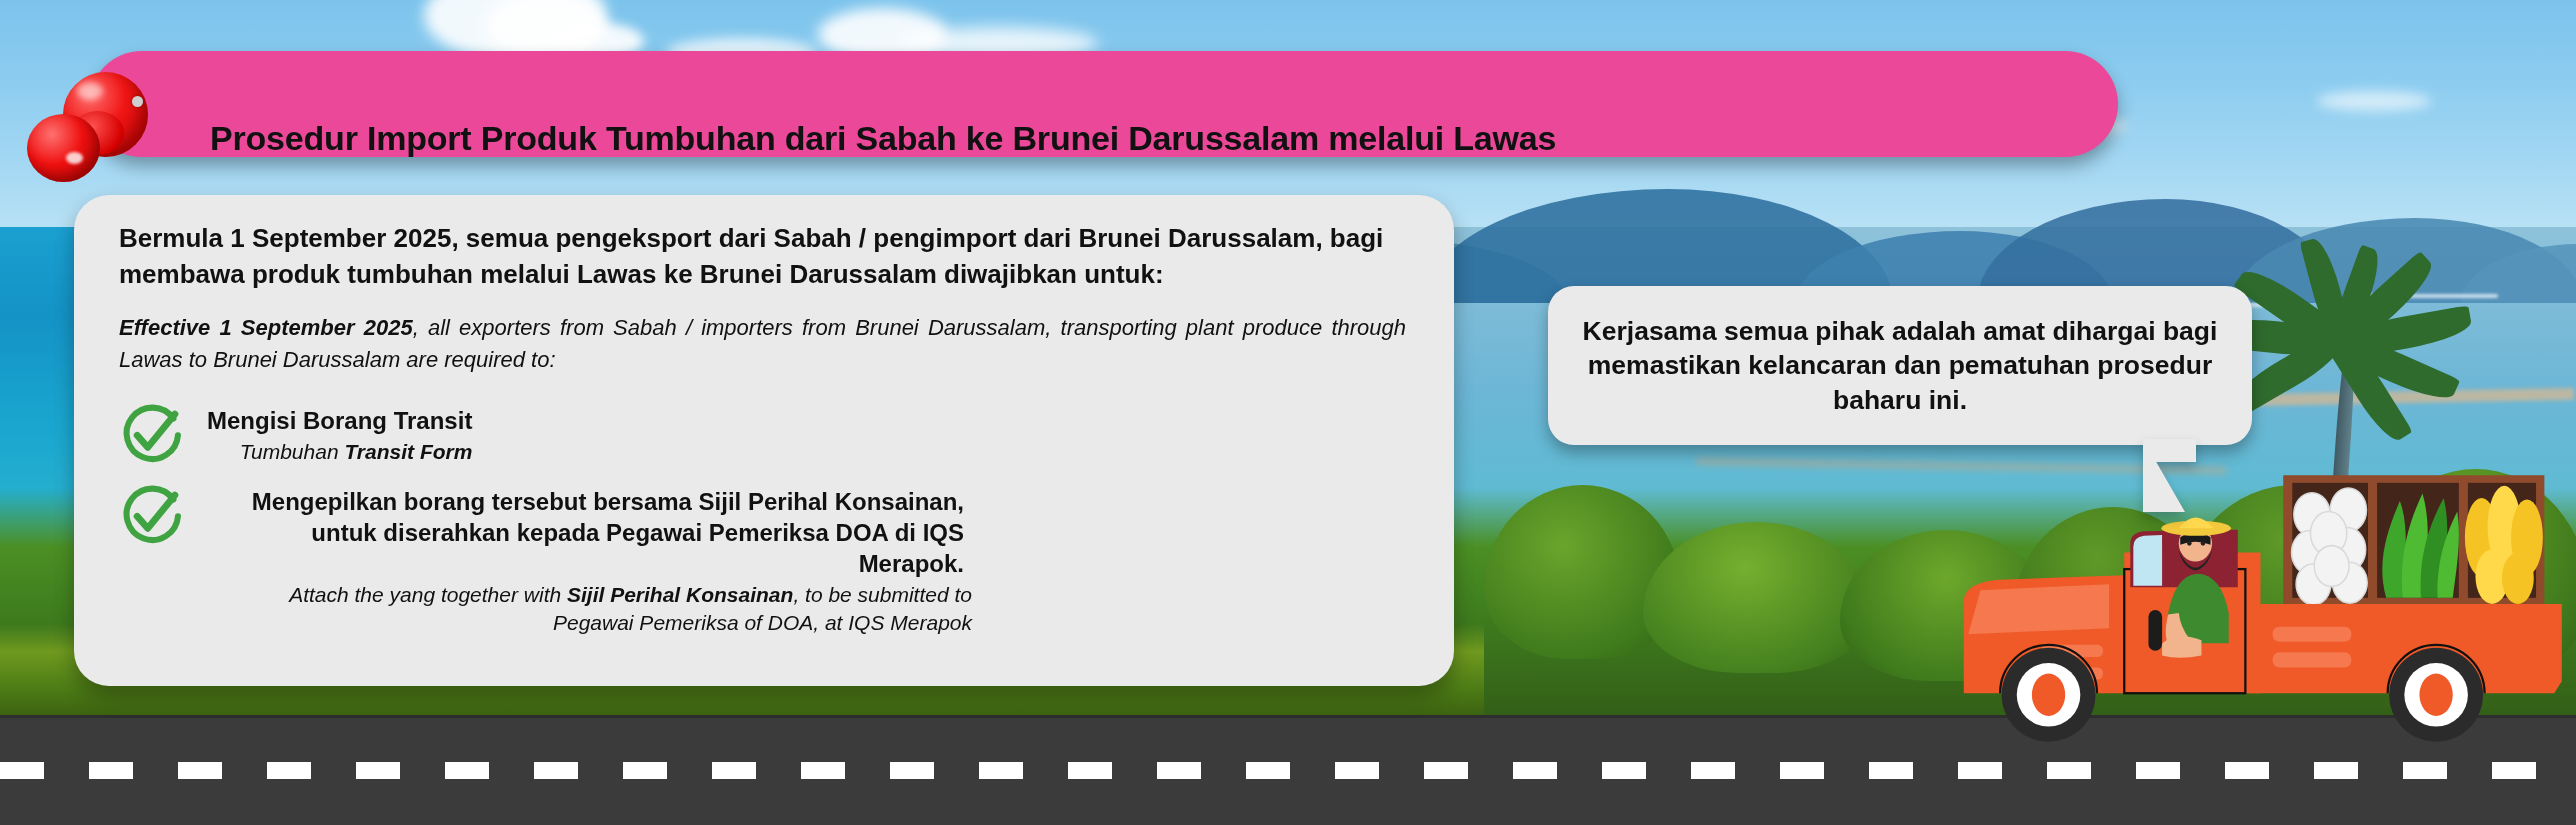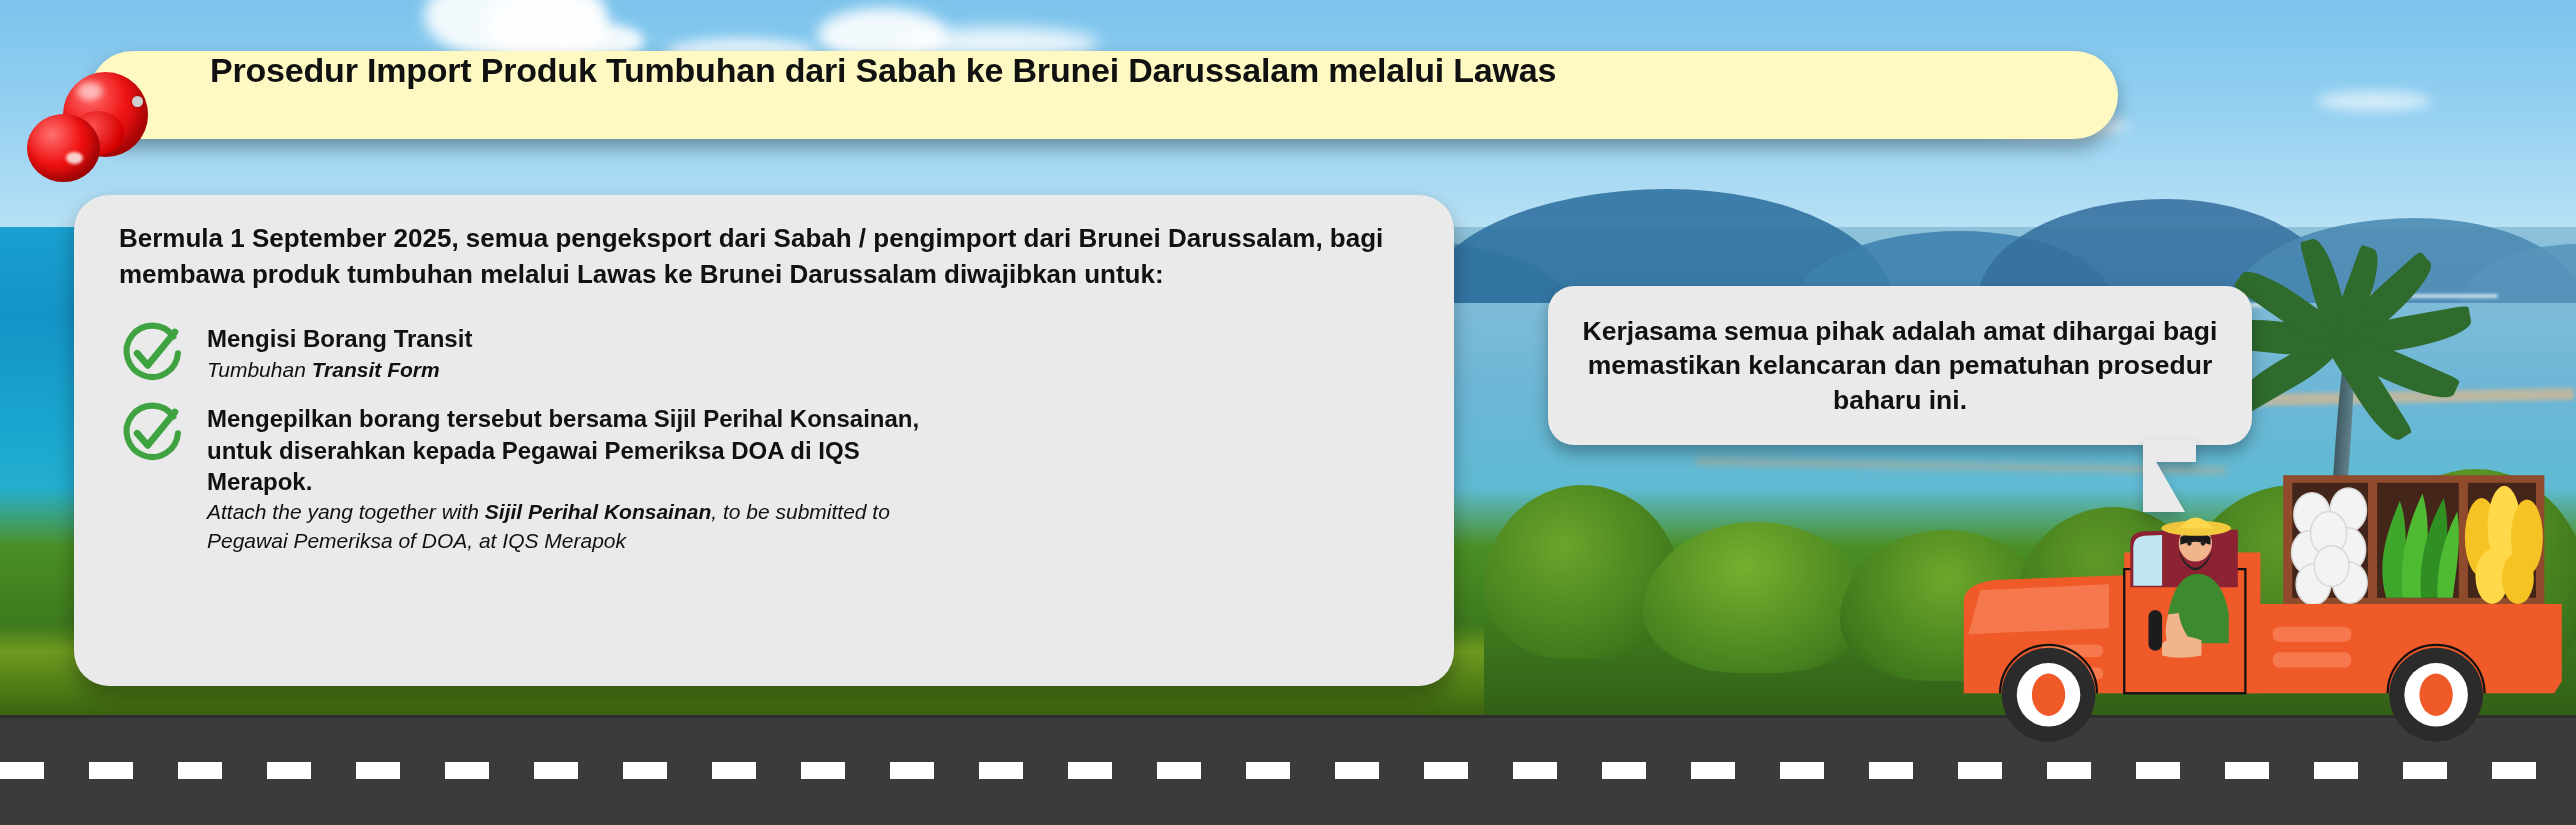--- a/index.html
+++ b/index.html
@@ -79,24 +79,24 @@
   
   .road { position:absolute; left:0; right:0; bottom:0; height:110px; background:#3c3b3b; }
   .road-top-edge { position:absolute; left:0; right:0; top:0; height:3px; background:#2f2e2e; }
   .dashes {
     position:absolute; left:0; right:0; top:47px; height:16.7px;
     background:repeating-linear-gradient(90deg,#ffffff 0 44px, transparent 44px 89px);
   }
 
   
   .title-pill {
-    position:absolute; left:89px; top:51px; width:2029px; height:88px;
-    background:#fef9c3; border-radius:59px;
+    position:absolute; left:89px; top:51px; width:2029px; height:106px;
+    background:#ec4899; border-radius:59px;
     box-shadow:0 9px 16.7px rgba(0,0,0,.32);
-    display:flex; flex-direction:column; justify-content:space-between;
+    display:flex; flex-direction:column; justify-content:flex-end;
     padding:0 42px 0 121px;
   }
   .title-ms { font-size:34px; font-weight:700; color:#111; letter-spacing:-0.2px; line-height:1.12; }
   .title-en { font-size:29.5px; font-weight:700; font-style:italic; color:#111; line-height:1.2; margin-top:3px;}
 
   
   .pushpin { position:absolute; left:21px; top:67px; width:144px; height:121px; }
   .pin-head {
     position:absolute; left:42px; top:4.5px; width:85px; height:85px; border-radius:50%;
     background:radial-gradient(circle at 32% 28%, #ff6b6b 0%, #f01515 42%, #b40000 100%);
@@ -132,21 +132,21 @@
   .para-ms { font-size:26px; font-weight:700; color:#111; line-height:1.38; }
   .para-en {
     font-size:22px; font-style:italic; color:#111; line-height:1.42;
     margin-top:19.7px; text-align:justify; width:1287px;
   }
   .para-en b { font-weight:700; }
 
   .checklist { margin-top:26px; }
   .check-item { display:flex; align-items:flex-start; gap:23px; margin-bottom:13.6px; }
   .check-icon { flex:0 0 auto; width:65px; height:65px; margin-top:1.5px; }
-  .check-body { padding-top:4.5px; }
+  .check-body { padding-top:4.5px;text-align:right; }
   .chk-ms { font-size:24px; font-weight:700; color:#111; line-height:1.3; }
   .chk-en { font-size:21px; font-style:italic; color:#111; line-height:1.34; margin-top:1.5px; }
   .chk-en b, .chk-ms b { font-weight:700; }
 
   
   .bubble {
     position:absolute; left:1548px; top:286px; width:704px; height:159px;
     background:#eaeaea; border-radius:26px;
     box-shadow:0 7.6px 15px rgba(0,0,0,.3);
     display:flex; align-items:center; justify-content:center;
@@ -313,20 +313,23 @@
     <div class="pin-neck"></div>
     <div class="pin-tip"></div>
   </div>
 
   <div class="main-card">
 
     <p class="para-ms">
       <b>Bermula 1 September 2025,</b><span> semua pengeksport dari Sabah / pengimport dari Brunei Darussalam, bagi membawa produk tumbuhan melalui Lawas ke Brunei Darussalam diwajibkan untuk:</span>
     </p>
 
+    <p class="para-en">
+      <b>Effective 1 September 2025</b><span>, all exporters from Sabah / importers from Brunei Darussalam, transporting plant produce through Lawas to Brunei Darussalam are required to:</span>
+    </p>
 
     <div class="checklist">
 
       <div class="check-item">
         <span class="check-icon">
           <svg viewBox="0 0 86 86" width="65" height="65">
             <path d="M72 22 A34 34 0 1 0 78 44" fill="none" stroke="#3fa342" stroke-width="8" stroke-linecap="round"></path>
             <path d="M24 44 L38 60 L74 16" fill="none" stroke="#3fa342" stroke-width="9" stroke-linecap="round" stroke-linejoin="round"></path>
           </svg>
         </span>

